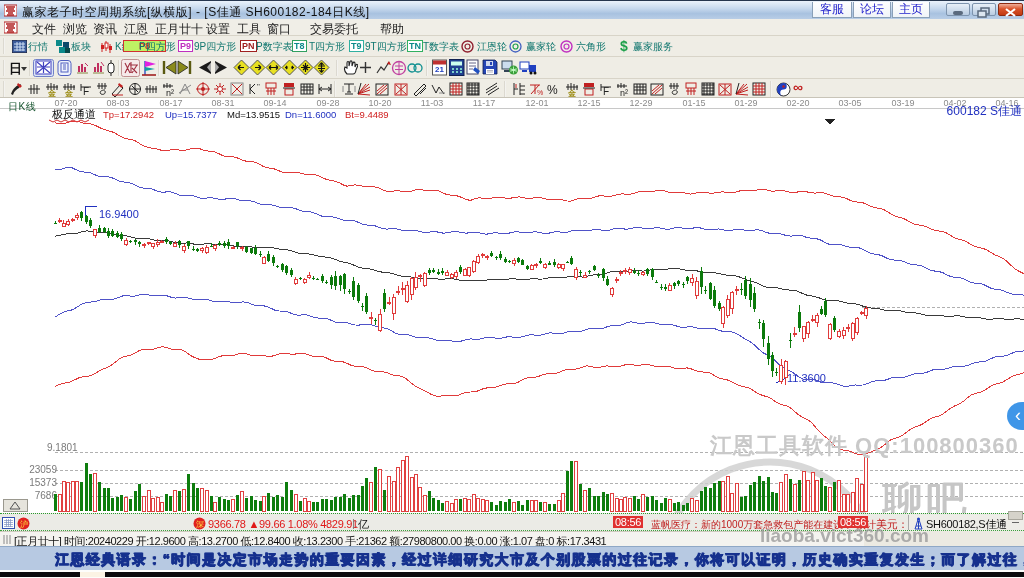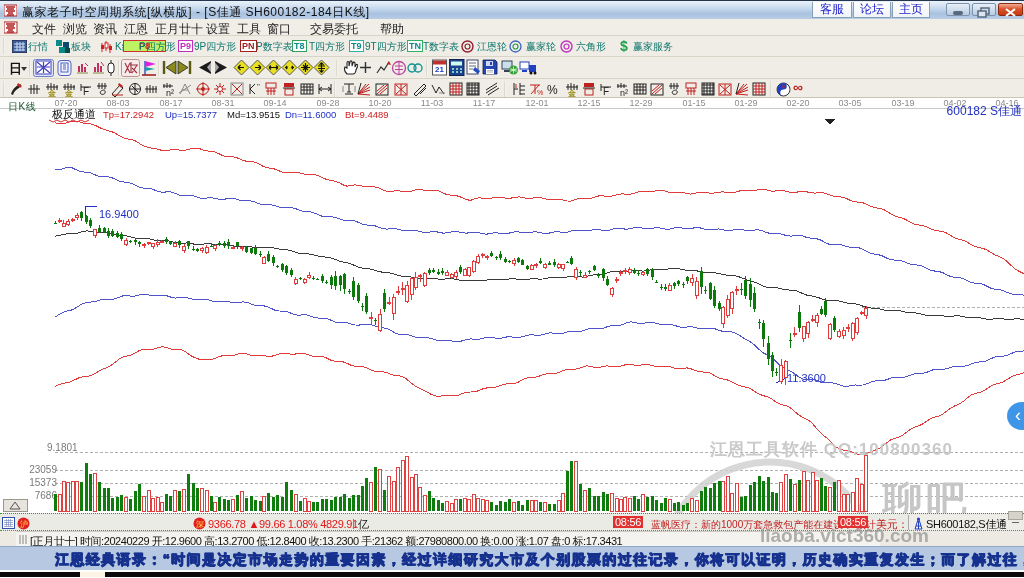--- a/index.html
+++ b/index.html
@@ -32,21 +32,21 @@
 .cg rect{fill:#0b7a0b}
 .cr rect{fill:#fff;stroke:#e03a3a;stroke-width:1}
 .vg rect{fill:#0e7d0e}
 .vr rect{fill:#fff;stroke:#e04040;stroke-width:1}
 .dt{font-size:9px;fill:#8a8a8a}
 .glab{font-size:10px;fill:#7a7a7a}
 .dash{stroke:#b0b0b0;stroke-width:1;stroke-dasharray:3 2;fill:none}
 
 #rowA{left:0;top:513px;width:1024px;height:18px;background:#ebebe6;border-top:1px dotted #2a9a2a;border-bottom:1px dotted #3aa03a;font-size:12px;overflow:hidden}
 #rowA span{position:absolute;top:3px;white-space:nowrap;font-size:11px;letter-spacing:-0.3px}
-#rowB{left:16px;top:531px;width:864px;height:15px;background:#f4f3ef;border-top:1px solid #cfcabf;font-size:12px;color:#111;overflow:hidden}
+#rowB{left:0;top:531px;width:864px;height:15px;background:#f4f3ef;border-top:1px solid #cfcabf;font-size:12px;color:#111;overflow:hidden}
 #rowC{left:0;top:546px;width:1024px;height:24px;background:#b7c9e2;border-top:1px solid #8fa8c6;overflow:hidden}
 #rowC div{position:absolute;left:55px;top:4px;font-size:14px;font-weight:bold;color:#16318e;letter-spacing:1.4px;white-space:nowrap;text-shadow:0.6px 0 0 #16318e,-0.6px 0 0 #16318e,0 0.6px 0 #16318e}
 #bot{left:0;top:570px;width:1024px;height:8px;background:#fdfdfb}
 #bot .bar{position:absolute;left:0;top:2px;width:1024px;height:5px;background:#0a0a0c}
 #bot .gap{position:absolute;left:80px;top:2px;width:25px;height:5px;background:#fbf3e4}
 .wm{position:absolute;color:#c9c9c9;white-space:nowrap}
 </style></head>
 <body>
 <div id="app">
 <div id="title" class="abs">
@@ -894,21 +894,21 @@
           <rect x="842.2" y="396.3" width="3.0" height="16.7"></rect>
           <rect x="846.7" y="396.0" width="3.0" height="17.0"></rect>
           <rect x="851.1" y="394.5" width="3.0" height="18.5"></rect>
           <rect x="855.6" y="380.1" width="3.0" height="32.9"></rect>
           <rect x="860.0" y="386.8" width="3.0" height="26.2"></rect>
           <rect x="864.5" y="357.0" width="3.0" height="56.0"></rect>
         </g>
 </svg>
 
 <div class="abs" style="left:8px;top:2px;font-size:10px;color:#14532d;letter-spacing:0.5px">日K线</div>
-<div class="wm" style="left:710px;top:340px;font-size:17px;font-weight:bold;letter-spacing:1px">江恩工具软件  QQ:100800360</div>
+<div class="wm" style="left:710px;top:333px;font-size:22px;font-weight:bold;letter-spacing:1px">江恩工具软件  QQ:100800360</div>
 <div class="wm" style="left:882px;top:375px;font-size:40px;font-weight:normal;letter-spacing:4px;color:#c6c6c6;text-shadow:1px 0 0 #c6c6c6,0 1px 0 #c6c6c6">聊吧</div>
 <div class="abs" style="left:1007px;top:304px;width:30px;height:28px;border-radius:50%;background:#3f96e8;color:#fff;font-size:18px;text-align:left;line-height:26px;padding-left:8px">‹</div>
 <div class="abs" style="left:3px;top:401px;width:25px;height:13px;background:#e6e4dc;border:1px solid #9a988e">
         <svg width="23" height="11">
           <path d="M11 2l5 7H6z" fill="none" stroke="#555"></path>
         </svg>
       </div>
 
 </div>
 <div id="rowA" class="abs">

